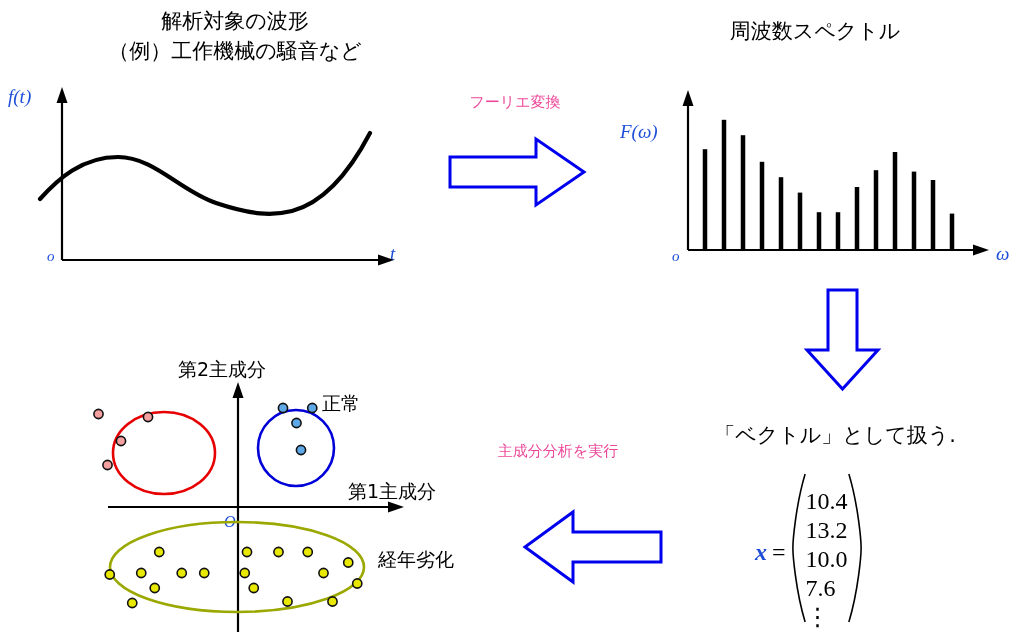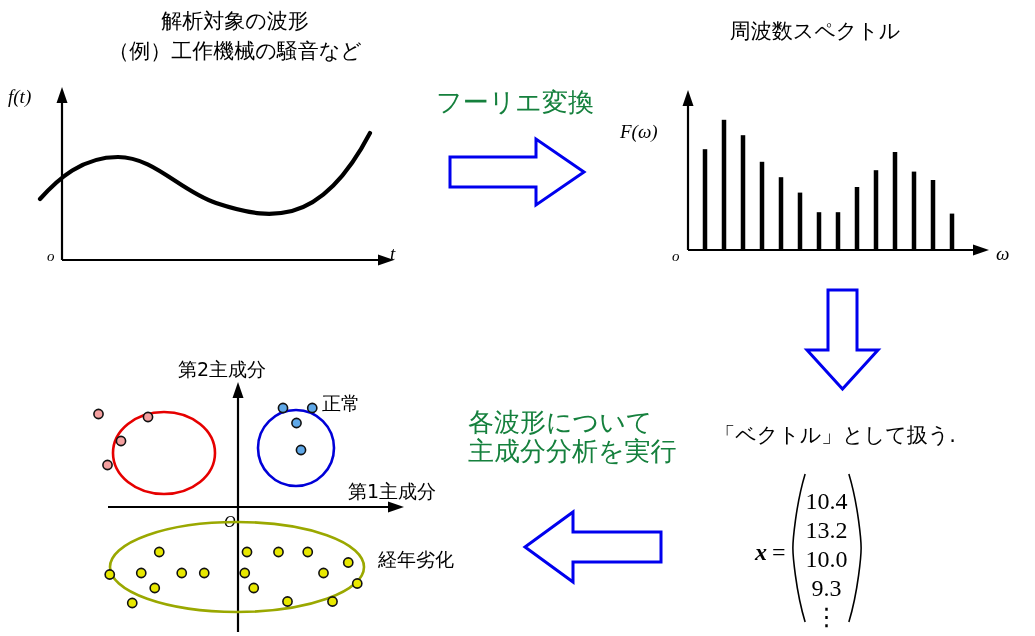--- a/index.html
+++ b/index.html
@@ -31,30 +31,30 @@
   }
   .jp-label {
     font-family: "DejaVu Sans", "Liberation Sans", sans-serif;
     font-size: 19px;
     line-height: 26px;
     color: #000;
     white-space: pre;
   }
   .jp-step {
     font-family: "DejaVu Sans", "Liberation Sans", sans-serif;
-    font-size: 26px;
+    font-size: 15px;
     line-height: 29px;
-    color: #15803d;
+    color: #ec4899;
     text-align: center;
     white-space: pre;
   }
   .math-serif {
     font-family: "Liberation Serif", "DejaVu Serif", serif;
     font-style: italic;
-    color: #000000;
+    color: #1d4ed8;
   }
   .axis-name { font-size: 19px; }
   .origin-o { font-size: 15px; }
 
   svg { display: block; overflow: visible; }
   .stroke-k { stroke: #000; fill: none; }
   .arrow-blue { stroke: #0000ee; stroke-width: 3; fill: #ffffff; }
 
   .vec-wrap {
     display: flex;
@@ -64,21 +64,21 @@
   .vec-x {
     font-style: italic;
     font-weight: bold;
     font-size: 24px;
     margin-right: 5px;
   }
   .vec-eq { font-size: 24px; margin-right: 6px; }
   .vec-nums {
     display: flex;
     flex-direction: column;
-    align-items: center;
+    align-items: flex-start;
     font-size: 24px;
     line-height: 29px;
     font-style: normal;
     margin-top: 15px;
   }
   .vec-nums span { display: block; }
   .paren {
     width: 14px;
     align-self: stretch;
   }
@@ -152,30 +152,29 @@
     <span class="vec-eq">=</span>
 
     <svg class="paren" width="16" height="152" viewBox="0 0 16 152" preserveAspectRatio="none">
       <path d="M 15,2 C 4,34 1,70 1,76 C 1,82 4,118 15,150" fill="none" stroke="#000" stroke-width="1.8"></path>
     </svg>
 
     <div class="vec-nums" id="vector-values">
         <span>10.4</span>
         <span>13.2</span>
         <span>10.0</span>
-        <span>9.3</span>
+        <span>7.6</span>
         <span>⋮</span>
       </div>
 
     <svg class="paren" width="16" height="152" viewBox="0 0 16 152" preserveAspectRatio="none">
       <path d="M 1,2 C 12,34 15,70 15,76 C 15,82 12,118 1,150" fill="none" stroke="#000" stroke-width="1.8"></path>
     </svg>
   </div>
 
-  <div class="abs jp-step" style="left:468px; top:408px; width:180px;">各波形について</div>
   <div class="abs jp-step" style="left:468px; top:437px; width:180px;">主成分分析を実行</div>
 
   <svg class="abs" style="left:520px; top:508px;" width="145" height="78" viewBox="0 0 145 78">
     <polygon class="arrow-blue" points="141,24 53,24 53,4 5,39 53,74 53,54 141,54" stroke-linejoin="miter"></polygon>
   </svg>
 
   <div class="abs jp-label" style="left:178px; top:356px;">第2主成分</div>
   <div class="abs jp-label" style="left:348px; top:478px;">第1主成分</div>
   <div class="abs math-serif origin-o" style="left:224px; top:513px; font-size:16px;">O</div>
 

